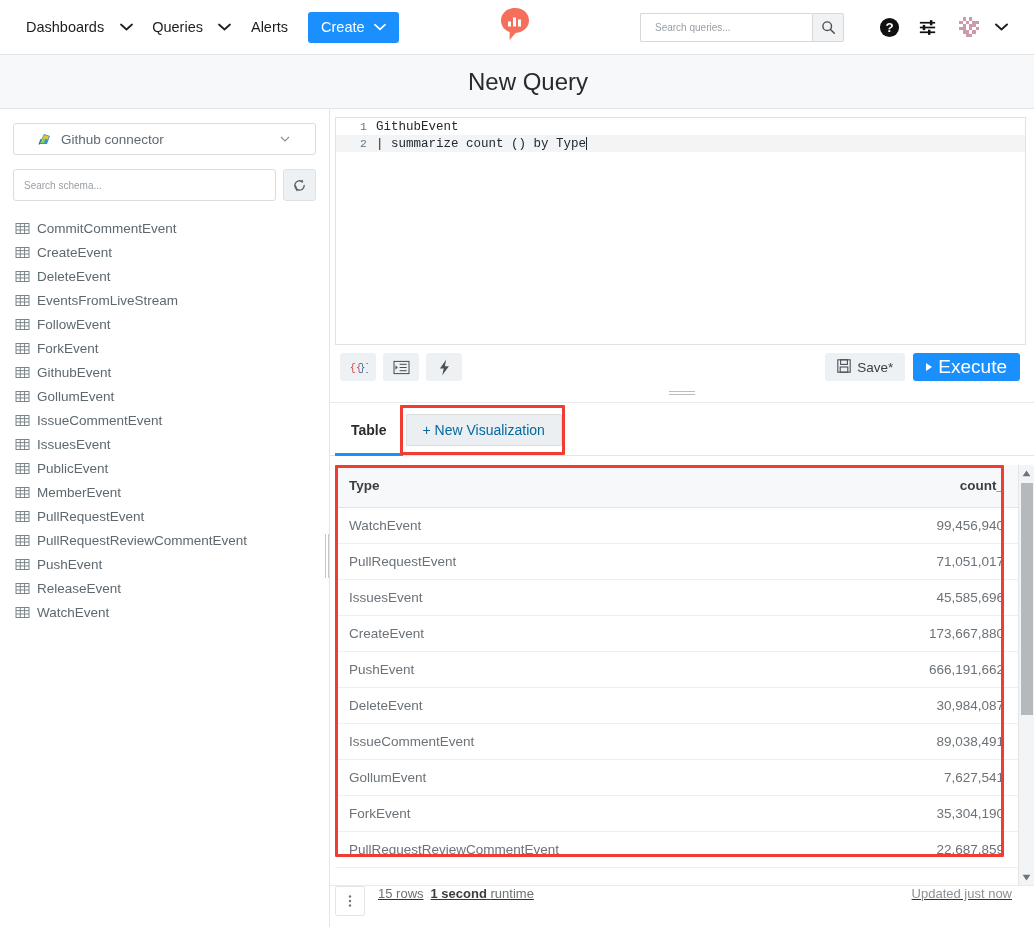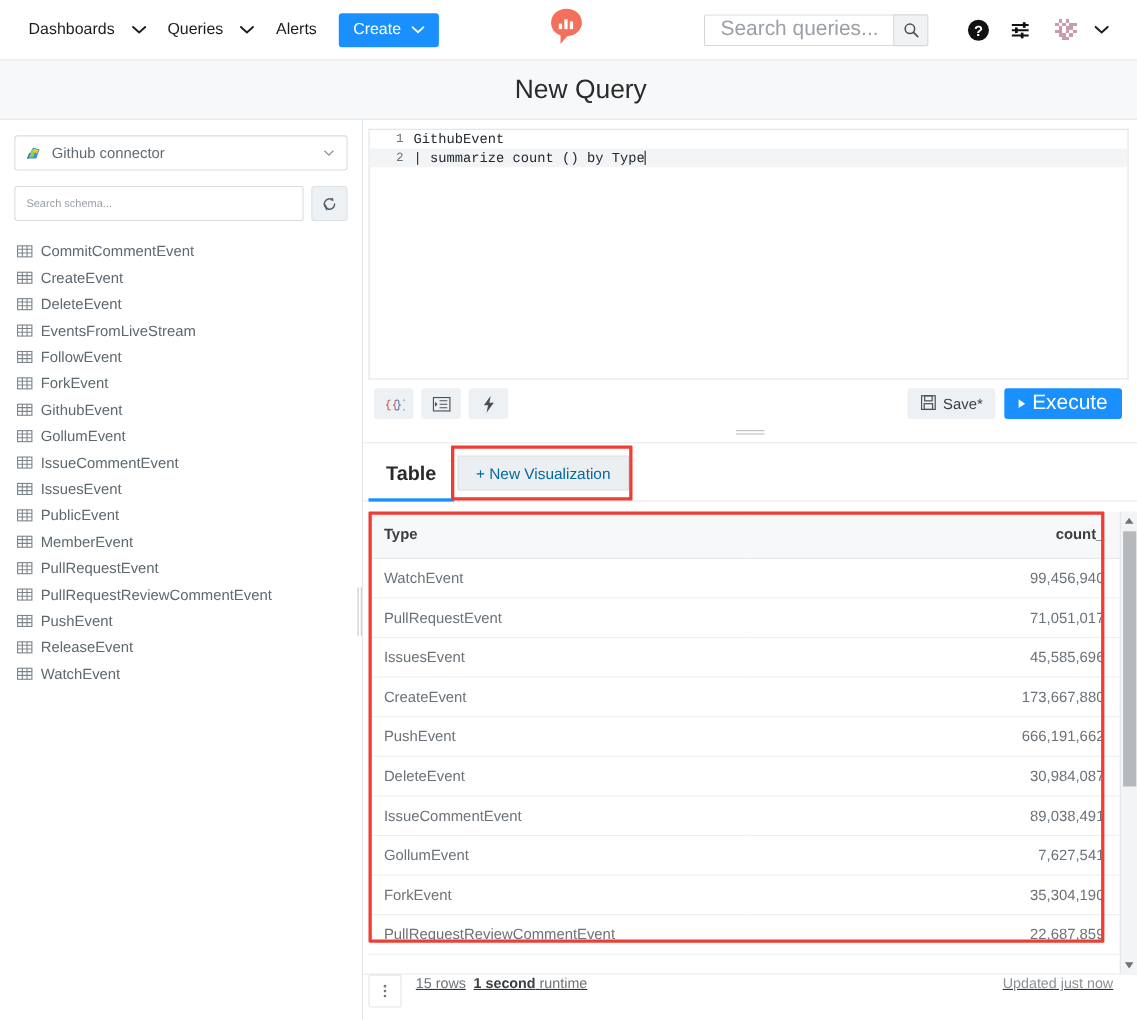--- a/index.html
+++ b/index.html
@@ -45,21 +45,21 @@
     width: 34px; height: 38px; cursor: pointer;
   }
   .nav-right {
     margin-left: auto; display: flex; align-items: center; gap: 0;
   }
   .searchbox { display: flex; align-items: center; margin-right: 26px; }
   .searchbox input {
     width: 172px; height: 29px;
     border: 1px solid #d5d9dc; border-right: none;
     border-radius: 2px 0 0 2px;
-    padding: 0 14px; font-size: 19px;
+    padding: 0 14px; font-size: 10px;
     font-family: inherit; color: #333; outline: none;
     background: #fff;
   }
   .searchbox input::placeholder { color: #9aa0a6; }
   .search-btn {
     width: 32px; height: 29px;
     background: #f0f2f4; border: 1px solid #d5d9dc;
     border-radius: 0 2px 2px 0;
     display: flex; align-items: center; justify-content: center;
     cursor: pointer;
@@ -94,21 +94,21 @@
     background: #fff;
     border-right: 1px solid #e3e6e8;
     padding: 14px 0 0 0;
     position: relative;
     overflow: hidden;
   }
   .connector-select {
     margin: 0 13px 14px 13px; height: 32px;
     border: 1px solid #d9dde0; border-radius: 3px;
     display: flex; align-items: center;
-    padding: 0 9px; cursor: pointer; background: #fff;
+    padding: 0 23px; cursor: pointer; background: #fff;
   }
   .connector-icon { width: 16px; height: 16px; margin-right: 8px; flex: 0 0 16px; }
   .connector-label { font-size: 13.5px; color: #5f6a72; flex: 1; }
   .connector-caret { width: 14px; display: flex; justify-content: center; }
 
   .schema-search-row { display: flex; margin: 0 13px 12px 13px; gap: 7px; }
   .schema-search-row input {
     flex: 1; height: 32px;
     border: 1px solid #d9dde0; border-radius: 3px;
     padding: 0 10px; font-size: 10px; outline: none;
@@ -201,21 +201,21 @@
   .splitter-grip {
     position: absolute; left: 50%; transform: translateX(-50%);
     top: 2px; width: 26px; display: flex; flex-direction: column; gap: 2px;
     cursor: ns-resize;
   }
   .splitter-grip i { height: 1px; background: #b9bdc0; display: block; }
 
   
   .tabs { display: flex; align-items: flex-end; padding-left: 5px; height: 53px; border-bottom: 1px solid #e3e6e8; }
   .tab {
-    font-size: 18px; color: #2b2b2b;
+    font-size: 14px; color: #2b2b2b;
     padding: 0 16px; height: 50px;
     display: flex; align-items: center; cursor: pointer;
     position: relative;
     justify-content: center;
   }
   .tab.active { font-weight: bold; }
   .tab.active::after {
     content: ""; position: absolute; left: 0; right: 0; bottom: -1px;
     height: 3px; background: #1a90ff;
   }

